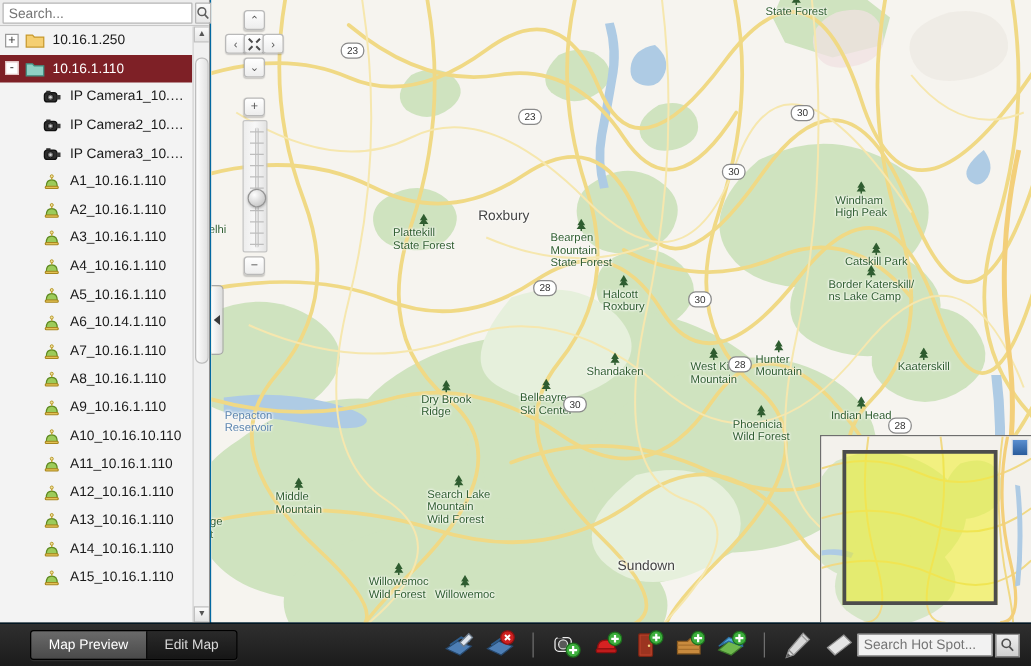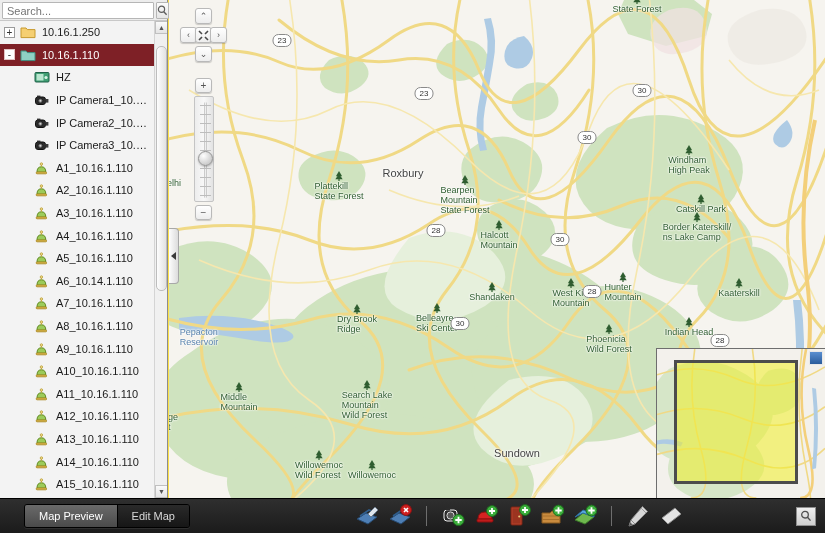--- a/index.html
+++ b/index.html
@@ -3,21 +3,21 @@
 <meta charset="utf-8">
 <style>
   * { box-sizing: border-box; margin:0; padding:0; }
   html,body { width:825px; height:533px; overflow:hidden; }
   body {
     font-family: "Liberation Sans", sans-serif;
     font-size: 11px;
     background:#1d1d1d;
     position:relative;
   }
-  #app { position:absolute; inset:0; background:#fde047;padding-left:48px; }
+  #app { position:absolute; inset:0; background:#0369a1;padding-left:48px; }
 
   
   #sidebar {
     position:absolute; left:0; top:0; width:168px; height:498px;
     background:#f3f3f3; border-right:1px solid #8d8d8d;
     display:flex; flex-direction:column;
   }
   .search-wrap {
     height:21px; padding:2px 2px 1px 2px; display:flex; align-items:center;
     background:#ededed; border-bottom:1px solid #c8c8c8; gap:2px;
@@ -224,28 +224,20 @@
           </div>
           <div class="row root sel">
             <span class="expander">-</span>
             <span class="ico"><svg xmlns="http://www.w3.org/2000/svg" width="16" height="14" viewBox="0 0 16 14">
                 <path d="M1 3 h5 l1.4 1.6 H15 v8 H1z" fill="#8fd0c4" stroke="#3f8f80" stroke-width="1"></path>
               </svg></span>
             <span class="lbl">10.16.1.110</span>
           </div>
           <div class="row lvl1">
             <span class="ico"><svg xmlns="http://www.w3.org/2000/svg" width="16" height="14" viewBox="0 0 16 14">
-                <rect x="1" y="2.5" width="14" height="9.5" rx="1" fill="#3f9e72" stroke="#1f6048" stroke-width="1"></rect>
-                <rect x="2.5" y="4" width="7" height="6.5" fill="#b9e6cf"></rect>
-                <circle cx="12" cy="7.5" r="1.6" fill="#d9f2e6"></circle>
-              </svg></span>
-            <span class="lbl">HZ</span>
-          </div>
-          <div class="row lvl1">
-            <span class="ico"><svg xmlns="http://www.w3.org/2000/svg" width="16" height="14" viewBox="0 0 16 14">
                 <rect x="1.5" y="4" width="10" height="7.5" rx="2.4" fill="#2d2d2d" stroke="#101010" stroke-width="1"></rect>
                 <circle cx="6.4" cy="7.8" r="2.5" fill="#6b6b6b" stroke="#161616" stroke-width=".8"></circle>
                 <circle cx="6.4" cy="7.8" r="1" fill="#d6d6d6"></circle>
                 <rect x="3" y="2.6" width="3.4" height="1.8" fill="#2d2d2d"></rect>
                 <rect x="11.4" y="6" width="3" height="3.6" fill="#3b3b3b"></rect>
               </svg></span>
             <span class="lbl">IP Camera1_10.16.1.110</span>
           </div>
           <div class="row lvl1">
             <span class="ico"><svg xmlns="http://www.w3.org/2000/svg" width="16" height="14" viewBox="0 0 16 14">
@@ -348,21 +340,21 @@
               </svg></span>
             <span class="lbl">A9_10.16.1.110</span>
           </div>
           <div class="row lvl1">
             <span class="ico"><svg xmlns="http://www.w3.org/2000/svg" width="16" height="14" viewBox="0 0 16 14">
                 <path d="M3 11.2 q0 -5.4 4.4 -5.4 q4.4 0 4.4 5.4 z" fill="#9ccb5a" stroke="#5f8a22" stroke-width="1"></path>
                 <rect x="2.2" y="11" width="10.4" height="1.8" rx=".8" fill="#e3c255" stroke="#a8861f" stroke-width=".9"></rect>
                 <path d="M7.4 5.6 v-2" stroke="#c8a52e" stroke-width="1.1"></path>
                 <circle cx="7.4" cy="3" r="1.2" fill="#f3e09a" stroke="#b79a2c" stroke-width=".8"></circle>
               </svg></span>
-            <span class="lbl">A10_10.16.1.110</span>
+            <span class="lbl">A10_10.16.10.110</span>
           </div>
           <div class="row lvl1">
             <span class="ico"><svg xmlns="http://www.w3.org/2000/svg" width="16" height="14" viewBox="0 0 16 14">
                 <path d="M3 11.2 q0 -5.4 4.4 -5.4 q4.4 0 4.4 5.4 z" fill="#9ccb5a" stroke="#5f8a22" stroke-width="1"></path>
                 <rect x="2.2" y="11" width="10.4" height="1.8" rx=".8" fill="#e3c255" stroke="#a8861f" stroke-width=".9"></rect>
                 <path d="M7.4 5.6 v-2" stroke="#c8a52e" stroke-width="1.1"></path>
                 <circle cx="7.4" cy="3" r="1.2" fill="#f3e09a" stroke="#b79a2c" stroke-width=".8"></circle>
               </svg></span>
             <span class="lbl">A11_10.16.1.110</span>
           </div>
@@ -508,21 +500,21 @@
           </svg></div>
         <div class="maplabel green" style="left: 296px; top: 185px;">Bearpen
 Mountain
 State Forest</div>
         <div class="tree-pin" style="left: 296px; top: 175px;"><svg width="9" height="10" viewBox="0 0 9 10">
             <path d="M4.5 0 L7.6 5.2 H1.4 Z" fill="#2f5d30"></path>
             <path d="M4.5 3 L8.2 8.2 H0.8 Z" fill="#2f5d30"></path>
             <rect x="3.9" y="7.8" width="1.2" height="2.2" fill="#2f5d30"></rect>
           </svg></div>
         <div class="maplabel green" style="left: 330px; top: 230px;">Halcott
-Mountain</div>
+Roxbury</div>
         <div class="tree-pin" style="left: 330px; top: 220px;"><svg width="9" height="10" viewBox="0 0 9 10">
             <path d="M4.5 0 L7.6 5.2 H1.4 Z" fill="#2f5d30"></path>
             <path d="M4.5 3 L8.2 8.2 H0.8 Z" fill="#2f5d30"></path>
             <rect x="3.9" y="7.8" width="1.2" height="2.2" fill="#2f5d30"></rect>
           </svg></div>
         <div class="maplabel green" style="left: 520px; top: 155px;">Windham
 High Peak</div>
         <div class="tree-pin" style="left: 520px; top: 145px;"><svg width="9" height="10" viewBox="0 0 9 10">
             <path d="M4.5 0 L7.6 5.2 H1.4 Z" fill="#2f5d30"></path>
             <path d="M4.5 3 L8.2 8.2 H0.8 Z" fill="#2f5d30"></path>
@@ -779,20 +771,21 @@
         <path d="M15 4 L20 9" stroke="#9e9e9e" stroke-width="1"></path>
       </svg>
 
       <svg class="tool" viewBox="0 0 24 24">
         <path d="M16 4 L22 10 L9 20 L3 14 Z" fill="#e4e4e4" stroke="#8c8c8c" stroke-width="1"></path>
         <path d="M3 14 L9 20" stroke="#9a9a9a" stroke-width="1"></path>
       </svg>
     </div>
 
     <div id="hotspot">
+      <input id="hotspot-input" placeholder="Search Hot Spot..." style="">
       <div id="hotspot-btn">
         <svg width="12" height="12" viewBox="0 0 12 12">
           <circle cx="5" cy="4.7" r="3.3" fill="none" stroke="#4f4f4f" stroke-width="1.3"></circle>
           <line x1="7.5" y1="7.3" x2="10.5" y2="10.6" stroke="#4f4f4f" stroke-width="1.4"></line>
         </svg>
       </div>
     </div>
   </div>
 </div>
 

